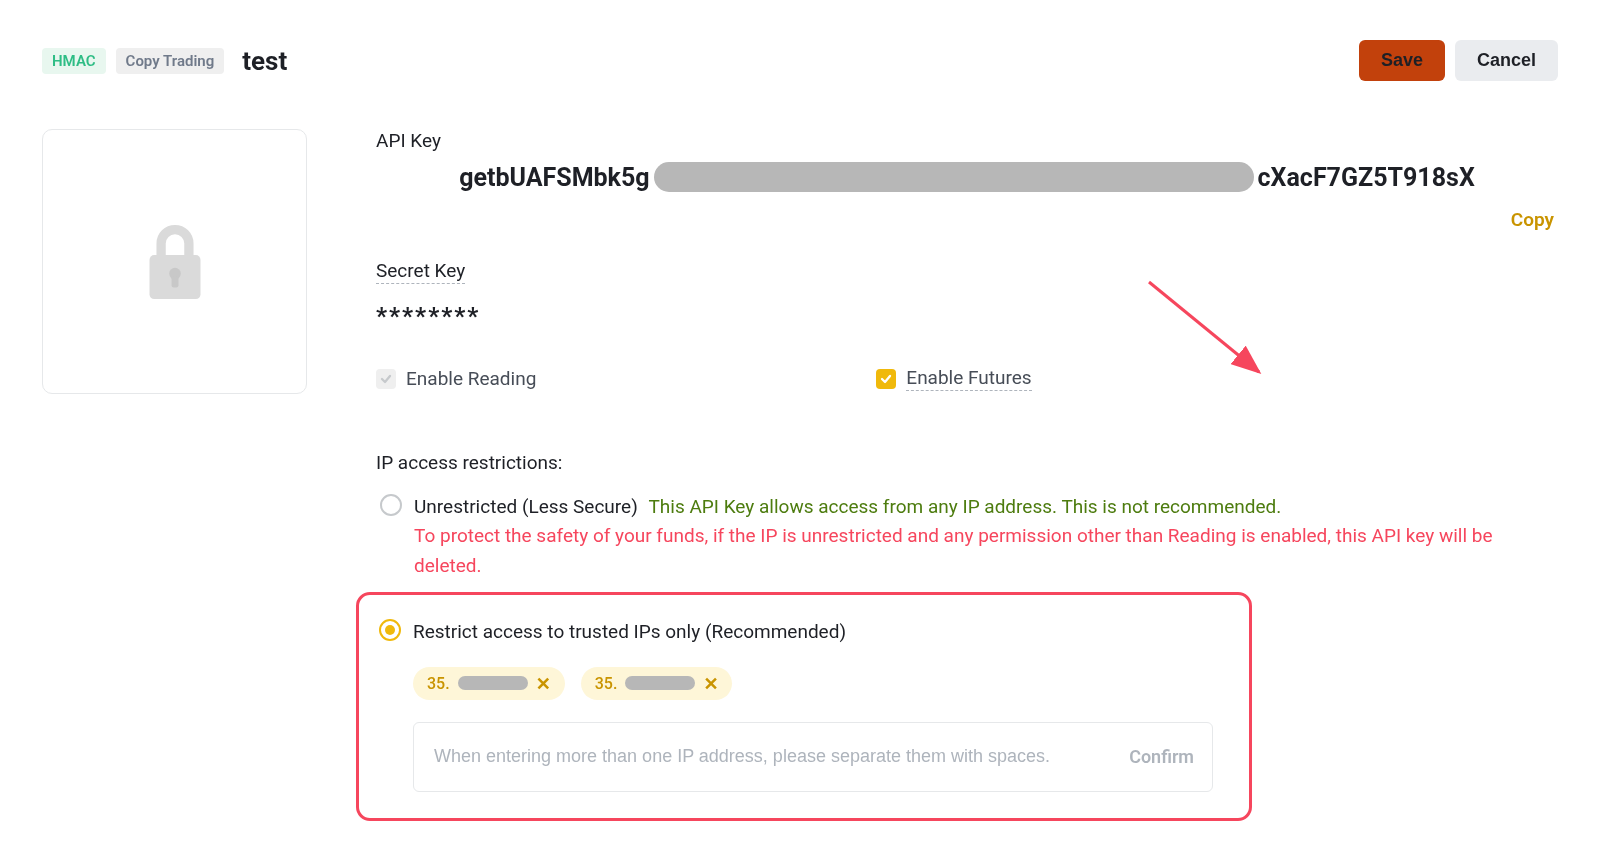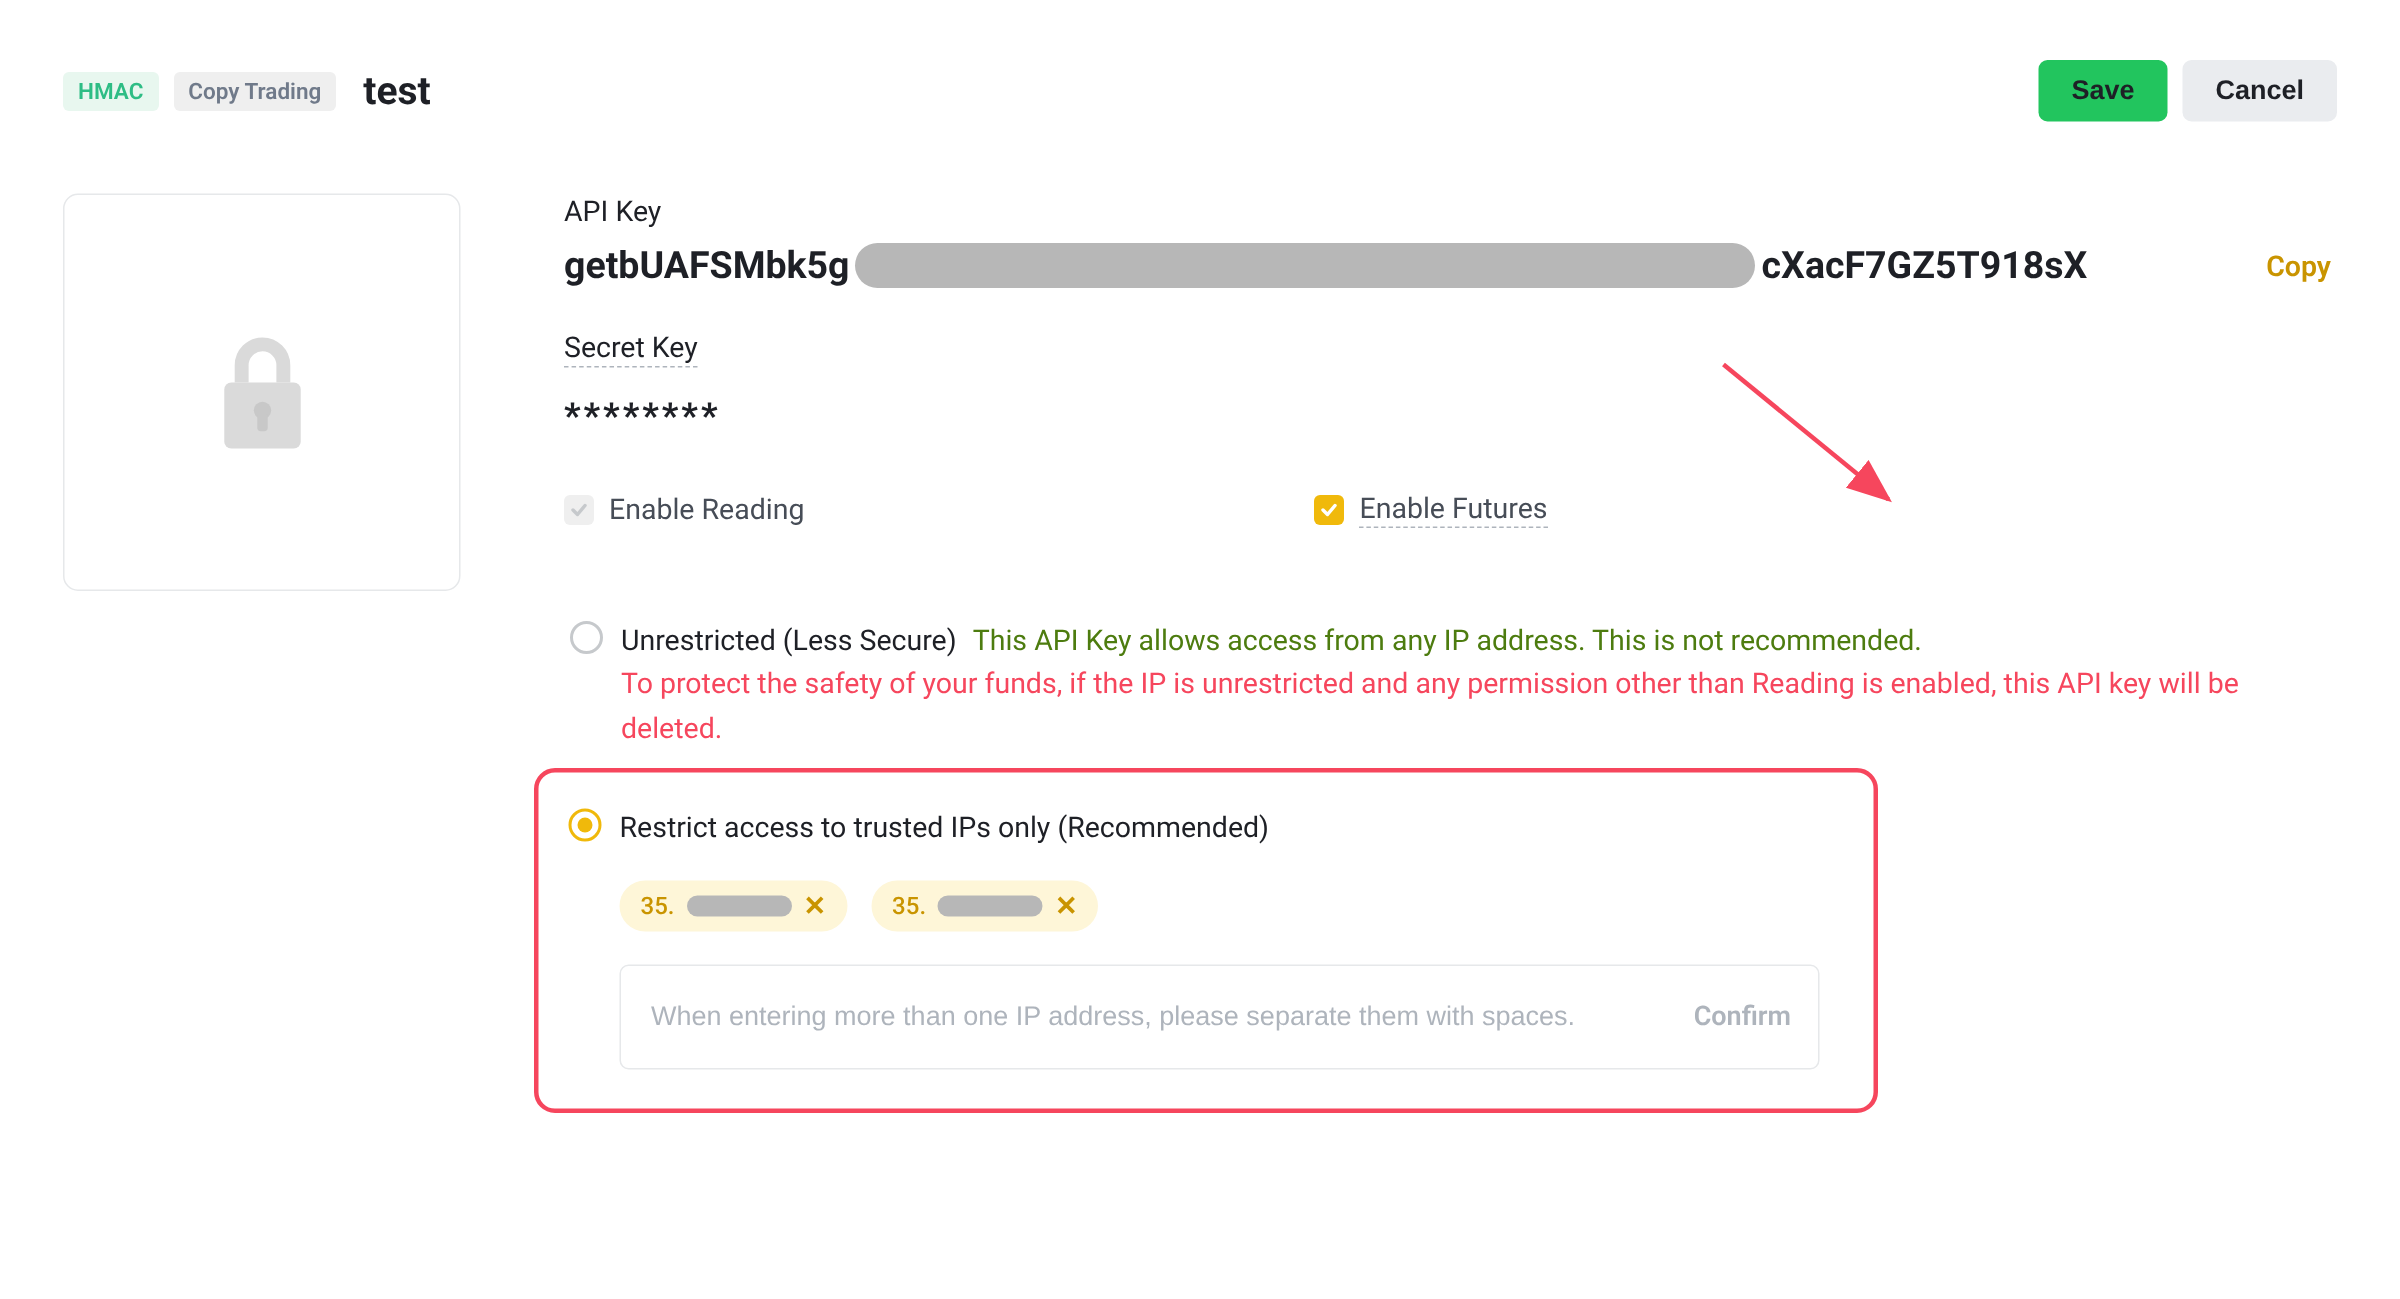--- a/index.html
+++ b/index.html
@@ -26,42 +26,42 @@
   .api-name { font-size:26px; font-weight:700; margin-left:8px; }
   .header-right { display:flex; gap:10px; }
   .btn {
     border:none;
     border-radius:6px;
     padding:10px 22px;
     font-size:18px;
     font-weight:600;
     cursor:pointer;
   }
-  .btn-save { background:#22c55e; color:#1E2026; }
+  .btn-save { background:#c2410c; color:#1E2026; }
   .btn-cancel { background:#EAECEF; color:#1E2026; }
 
   
   .body-row { display:flex; gap:69px; align-items:flex-start; }
 
   .qr-box {
     width:265px; height:265px;
     border:1px solid #E6E8EA;
     border-radius:10px;
     display:flex; align-items:center; justify-content:center;
     color:#D8D8D8;
     flex-shrink: 0;
   }
   .lock-svg { width:70px; height:88px; }
 
   .main-col { flex:1; min-width:0; position:relative; }
 
   .field-label { color:#1E2026; font-size:19px; margin-bottom:10px; display:block; }
   .dotted-underline { border-bottom: 1px dashed #AEB4BC; display:inline-block; padding-bottom:1px;}
 
-  .api-key-row { display:flex; align-items:center; gap:16px; margin-bottom:28px; }
+  .api-key-row { display:flex; align-items:center; gap:16px; margin-bottom:28px;flex-direction:column; }
   .api-key-value { font-size:25px; font-weight:700; display:flex; align-items:center; }
   .redact-bar { display:inline-block; width:600px; height:30px; background:#B7B7B7; border-radius:15px; margin:0 4px; vertical-align:middle;}
   .copy-link { color:#C99400; font-weight:600; font-size:19px; cursor:pointer; margin-left:auto; padding-right:4px;}
 
   .secret-val { font-size:24px; font-weight:800; letter-spacing:2px; margin-top:8px; margin-bottom:36px; }
 
   .section-title { font-size:19px; margin-bottom:18px; }
 
   .checkbox-row { display:flex; gap:340px; align-items:center; margin-bottom:60px; position:relative;}
   .checkbox { width:20px; height:20px; border-radius:4px; display:inline-flex; align-items:center; justify-content:center; margin-right:10px; flex-shrink:0;}
@@ -188,20 +188,21 @@
             <marker id="arrowhead" markerWidth="10" markerHeight="8" refX="9" refY="4" orient="auto">
               <polygon points="0 0, 10 4, 0 8" fill="#F6465D"></polygon>
             </marker>
           </defs>
           <line x1="8" y1="8" x2="118" y2="98" stroke="#F6465D" stroke-width="3" marker-end="url(#arrowhead)"></line>
         </svg>
       </label>
     </div>
 
     
+    <div class="section-title">IP access restrictions:</div>
 
     <div class="radio-row">
       <span class="radio"></span>
       <span class="radio-text">
         <span class="radio-title">Unrestricted (Less Secure)</span>
         <span class="warn-text">This API Key allows access from any IP address. This is not recommended.</span>
         <span class="warn-text-block">To protect the safety of your funds, if the IP is unrestricted and any permission other than Reading is enabled, this API key will be deleted.</span>
       </span>
     </div>
 

